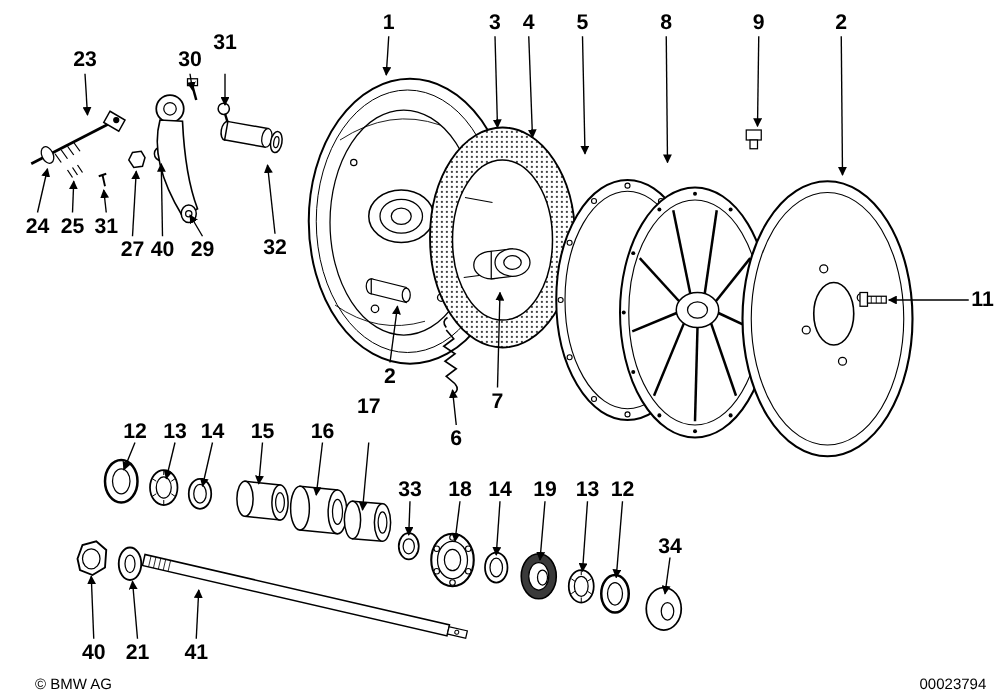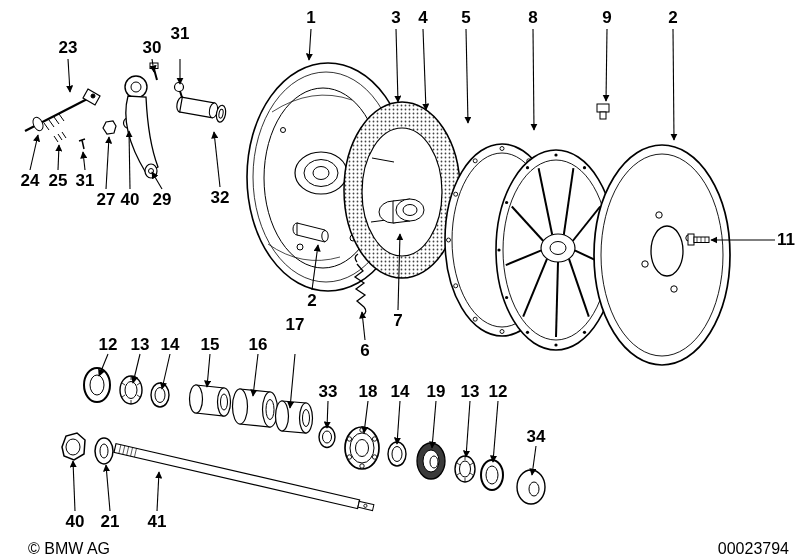--- a/index.html
+++ b/index.html
@@ -4,21 +4,21 @@
 <style>
   * { margin:0; padding:0; box-sizing:border-box; }
   html,body { background:#fff; font-family:"Liberation Sans", sans-serif; }
   .stage { position:relative; width:799px; height:559px; background:#fff; overflow:hidden; }
   .stage > svg { position:absolute; left:0; top:0; }
   .callout {
     position:absolute; transform:translateX(-50%);
     font-weight:bold; font-size:17px; line-height:1; color:#000;
     white-space:nowrap; user-select:none;
   }
-  .footer-text { position:absolute; font-size:16px; color:#000; line-height:1; }
+  .footer-text { position:absolute; font-size:12px; color:#000; line-height:1; }
 </style>
 </head>
 <body>
 
 <div class="stage">
 
   <svg width="799" height="559" viewBox="0 0 799 559">
     <defs>
       <marker id="arrow" viewBox="0 0 10 10" refX="9" refY="5" markerWidth="6.5" markerHeight="6.5" orient="auto-start-reverse">
         <path d="M0,0 L10,5 L0,10 z" fill="#000"></path>

